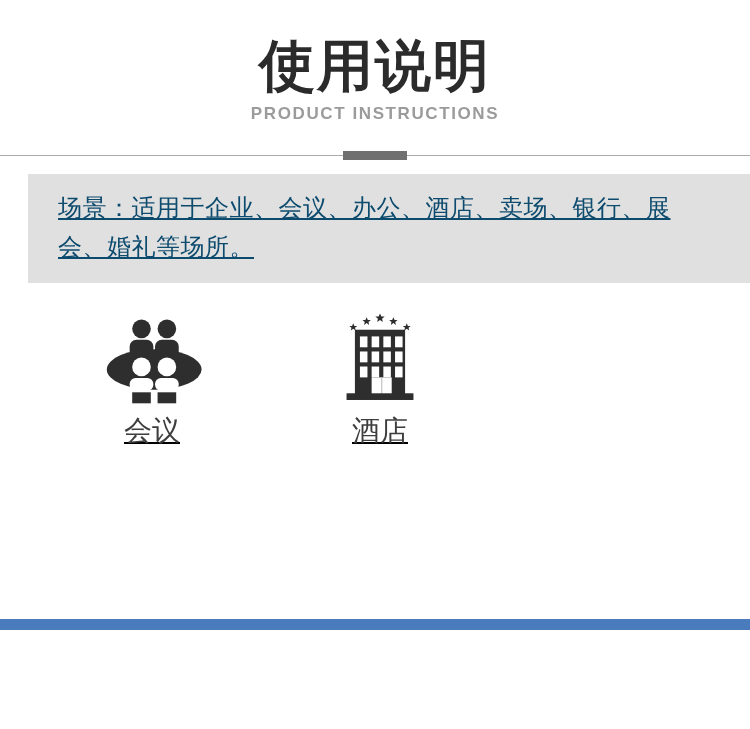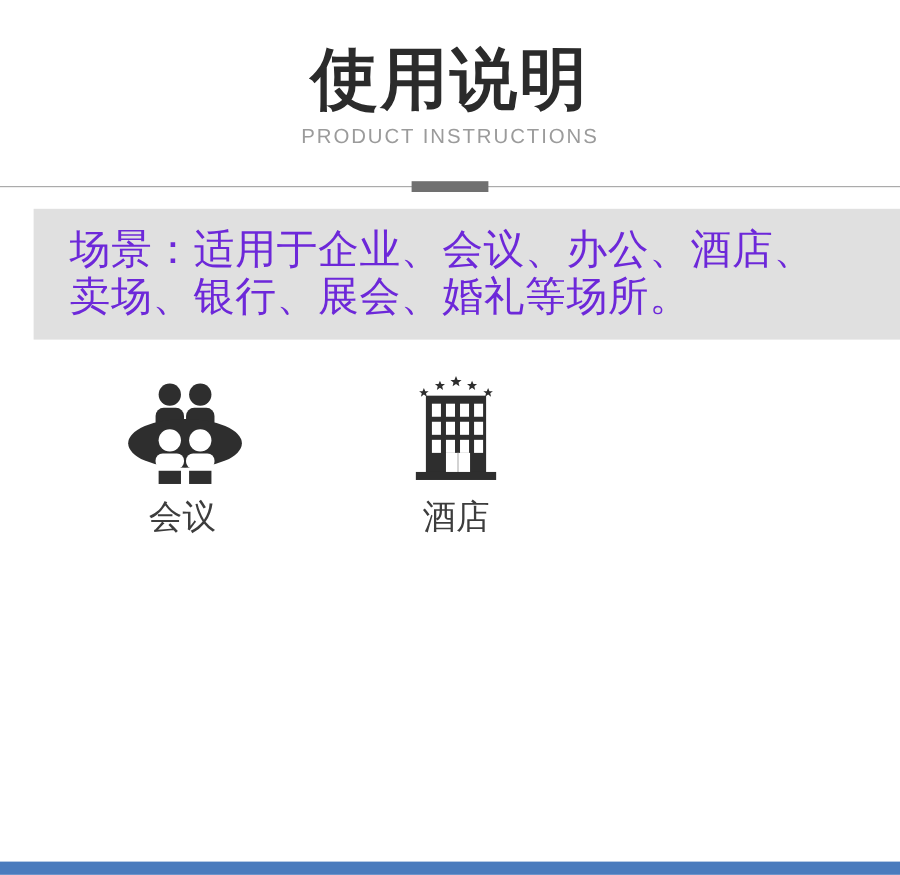--- a/index.html
+++ b/index.html
@@ -1,52 +1,52 @@
 <!DOCTYPE html>
 <html style="--icon-color: #2e2e2e; --box-bg: #e0e0e0; --divider-line: #ababab; --divider-block: #707070; --bottom-bar: #4a7bbd;"><head>
 <meta charset="utf-8">
 <style>
   html,body{margin:0;padding:0;}
   body{
     width:750px;height:729px;background:#ffffff;overflow:hidden;
     font-family:"Liberation Sans","DejaVu Sans",sans-serif;
   }
-  .page{position:relative;width:750px;height:729px;}
+  .page{position:relative;width:750px;height:630px;}
 
   
   .header{text-align:center;padding-top:38px;}
   .title{
     margin:0;font-size:56px;line-height:1;font-weight:600;
     color:#2b2b2b;letter-spacing:2px;
   }
   .subtitle{
-    margin:10px 0 0 0;font-size:17px;font-weight:400;
+    margin:10px 0 0 0;font-size:17px;font-weight:700;
     color:#9b9b9b;letter-spacing:1.6px;
   }
 
   
   .divider{position:relative;margin-top:27px;height:9px;}
   .divider-line{position:absolute;left:0;right:0;top:4px;height:1px;background:var(--divider-line,#ababab);}
   .divider-block{position:absolute;left:343px;top:0;width:64px;height:9px;background:var(--divider-block,#707070);}
 
   
   .info-box{
     margin:14px 0 0 28px;width:722px;box-sizing:border-box;
     background:var(--box-bg,#e0e0e0);
     padding:15px 40px 17px 30px;
   }
   .info-text{
-    margin:0;font-size:34px;line-height:38.5px;color:#6d28d9;
-    letter-spacing:0.5px;word-break:break-all;
+    margin:0;font-size:24px;line-height:38.5px;color:#0c4a6e;
+    letter-spacing:0.5px;word-break:break-all;text-decoration:underline;
   }
 
   
   .grid{
     margin:32px 0 12px 38px;width:684px;
-    display:grid;grid-template-columns:repeat(3,1fr);row-gap:4px;
+    display:grid;grid-template-columns:repeat(3,1fr);row-gap:4px;text-decoration:underline;
   }
   .cell{display:flex;flex-direction:column;align-items:center;}
   .icon-box{height:90px;display:flex;align-items:flex-end;justify-content:center;}
   .icon-box svg{fill:var(--icon-color,#2e2e2e);color:var(--icon-color,#2e2e2e);display:block;}
   .cell-label{margin-top:9px;font-size:28px;line-height:1.2;color:#3d3d3d;}
 
   
   .bottom-bar{position:absolute;left:0;bottom:0;width:750px;height:11px;background:var(--bottom-bar,#4a7bbd);}
 </style>
 </head>

